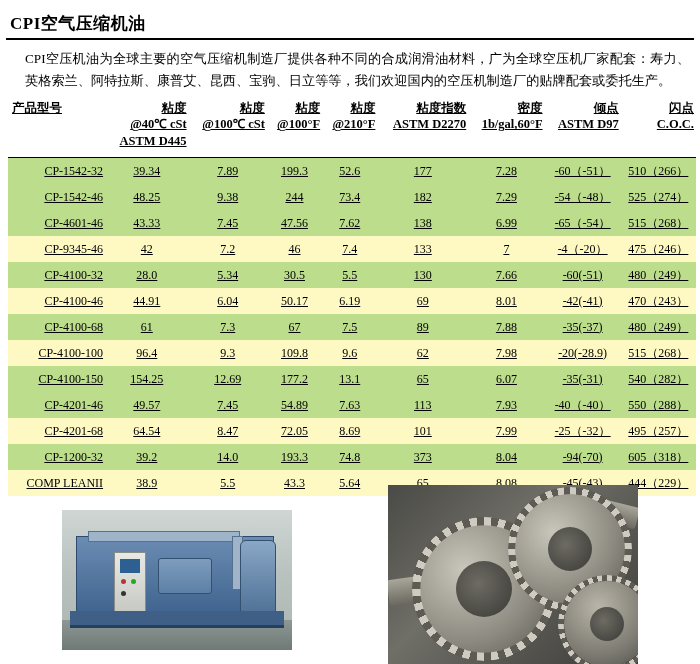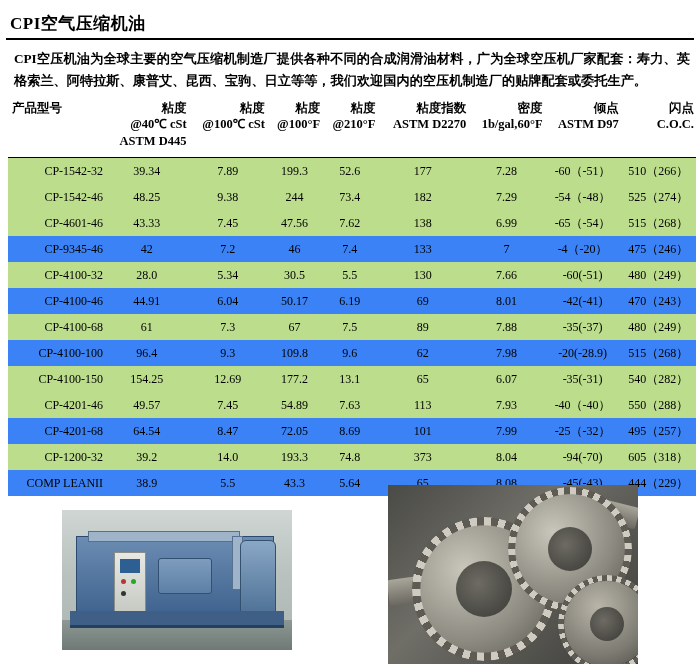--- a/index.html
+++ b/index.html
@@ -24,31 +24,32 @@
   .title-bar {
     border-bottom: 2px solid #000;
     padding: 0 0 3px 4px;
   }
   .title-bar .title {
     font-size: 17px;
     font-weight: bold;
     letter-spacing: 0.5px;
   }
   .intro {
-    margin: 8px 4px 6px 8px;
+    margin: 8px 4px 6px 19px;
     font-size: 13.2px;
-    font-weight: bold;
+    font-weight: normal;
     line-height: 1.65;
     text-align: justify;
   }
   table.spec {
     width: 688px;
     margin: 4px 0 4px 2px;
     border-collapse: collapse;
     font-size: 12px;
+    text-decoration: underline;
   }
   table.spec thead th {
     font-weight: bold;
     font-size: 12.5px;
     vertical-align: top;
     padding: 2px 2px 6px 2px;
     line-height: 1.35;
     text-align: right;
     white-space: nowrap;
   }
@@ -71,21 +72,21 @@
     white-space: nowrap;
   }
   table.spec tbody td.model {
     text-align: right;
     padding-left: 4px;
   }
   tr.hl td {
     background: #bcdd8b;
   }
   tr.plain td {
-    background: #3b82f6;
+    background: #fef9c3;
   }
   .photos {
     position: absolute;
     left: 0;
     top: 485px;
     width: 700px;
     height: 179px;
   }
   .photo {
     position: absolute;

